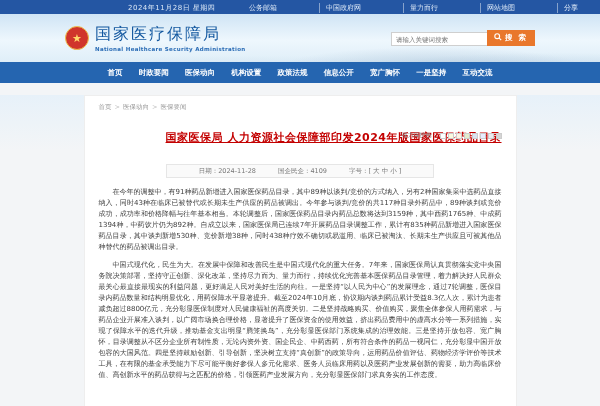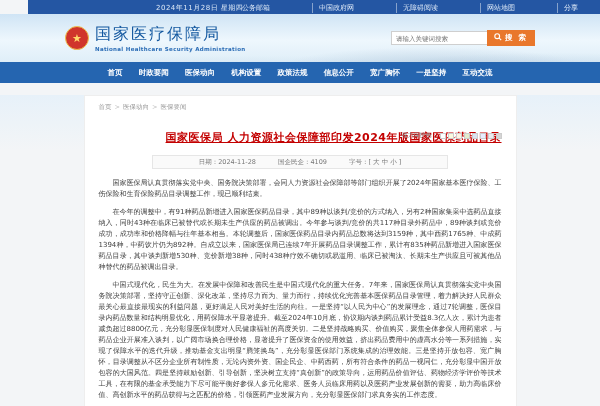--- a/index.html
+++ b/index.html
@@ -2,41 +2,41 @@
 <html><head>
 <meta charset="utf-8">
 <style>
   * { margin:0; padding:0; box-sizing:border-box; }
   html,body { width:600px; height:406px; overflow:hidden; }
   body {
     font-family:"DejaVu Sans","Liberation Sans",sans-serif;
     background:#f3f5f7; position:relative; font-size:7px; color:#333;
   }
   
-  .topbar { position:relative; height:14px; background:#2456a3; color:#dce8f7; font-size:7px;margin-left:28px; }
+  .topbar { position:relative; height:14px; background:#2456a3; color:#dce8f7; font-size:7px; }
   .topbar .date { position:absolute; left:128px; top:3px; letter-spacing:.5px; }
   .topbar .links { position:absolute; right:16px; top:3px; display:flex; align-items:center;gap:36px; }
   .topbar .links span.lnk { cursor:pointer; padding:0 6px; }
   .topbar .links span.lnk + span.lnk { border-left:1px solid rgba(255,255,255,.45); }
   
   .header { position:relative; height:48px;
     background:linear-gradient(180deg,#cfe4f5 0%,#eef7fd 55%,#dfeef8 100%); overflow:hidden; }
   .header::before { content:""; position:absolute; left:0; right:0; bottom:-6px; height:26px;
     background:
       radial-gradient(ellipse 220px 30px at 72% 100%, rgba(148,176,203,.45), transparent 70%),
       radial-gradient(ellipse 260px 26px at 92% 110%, rgba(160,188,214,.40), transparent 70%),
       radial-gradient(ellipse 300px 22px at 40% 115%, rgba(190,210,228,.35), transparent 75%); }
   .header-inner { position:relative; width:470px; margin:0 auto; height:100%;
     display:flex; align-items:center; justify-content:space-between; z-index:2; }
   .logo { display:flex; align-items:center; gap:6px; }
   .emblem { width:24px; height:24px; border-radius:50%; background:#d0352c; border:1px solid #eec24d;
     display:flex; align-items:center; justify-content:center; color:#ffd76a; font-size:11px; line-height:1; }
   .site-name-cn { font-size:16px; font-weight:normal; color:#12579f; letter-spacing:2px; }
   .site-name-en { font-size:5.5px; color:#2a6cb5; font-weight:bold; letter-spacing:.3px; margin-top:1px; }
-  .search { display:flex; align-items:center; }
+  .search { display:flex; align-items:flex-end; }
   .search input { width:96px; height:14px; border:1px solid #cfcfcf; border-right:none;
     font-size:6.5px; padding:0 4px; color:#666; background:#fff; outline:none; }
   .search button { height:16px; padding:0 7px; background:#e9772b; color:#fff; border:none;
     font-size:7.5px; font-weight:bold; display:flex; align-items:center; gap:3px; cursor:pointer;
     letter-spacing:2px; }
   
   .nav { height:21px; background:#2565b0; }
   .nav-inner { width:433px; margin:0 auto; height:100%; display:flex; align-items:center;
     justify-content:space-between; padding:0 24px; }
   .nav-item { color:#fff; font-size:7.5px; font-weight:bold; cursor:pointer; white-space:nowrap; }
@@ -45,39 +45,39 @@
   .card { width:433px; margin:0 auto; background:#fff; margin-top:12px; height:400px;
     padding:0 14px; position:relative; border:1px solid #eee; border-bottom:none; }
   .breadcrumb { padding-top:7px; font-size:6.5px; color:#999; display:flex; gap:3px; }
   .breadcrumb .bc { cursor:pointer; }
   .breadcrumb .bc + .bc::before { content:">"; color:#bbb; margin-right:3px; cursor:default; }
   .title-row { position:relative; margin-top:18px; }
   .article-title { text-align:right; font-size:11px; font-weight:bold; color:#c30000; letter-spacing:.5px;text-decoration:underline; }
   .eye-protect { position:absolute; right:0; top:1px; display:flex; align-items:center; gap:2px;
     font-size:6px; color:#888; }
   .swatch { width:6px; height:6px; border:1px solid #ccc; display:inline-block; cursor:pointer; }
-  .meta-bar { margin:10px auto 0; width:296px; height:14px; background:#fafafa;
+  .meta-bar { margin:19px auto 0; width:268px; height:14px; background:#fafafa;
     border:1px solid #e6e6e6; display:flex; align-items:center; justify-content:center; gap:22px;
     font-size:6.5px; color:#777; }
   .meta-bar .fs { cursor:pointer; }
   .article-body { margin-top:9px; }
   .article-body p { font-size:7px; line-height:11px; color:#404040; text-indent:2em;
     text-align:justify; margin-bottom:7px; }
   .mag { display:inline-block; }
 </style>
 </head>
 <body>
 
 <div class="topbar">
   <span class="date">2024年11月28日 星期四</span>
   <div class="links">
 
   <span class="lnk">公务邮箱</span>
       <span class="lnk">中国政府网</span>
-      <span class="lnk">无障碍阅读</span>
+      <span class="lnk">量力而行</span>
       <span class="lnk">网站地图</span>
       <span class="lnk">分享</span>
     </div>
 </div>
 
 <div class="header">
   <div class="header-inner">
     <div class="logo">
       <div class="emblem">★</div>
       <div>
@@ -150,19 +150,18 @@
       <span>
         <span>国企民企：</span><span>4109</span>
       </span>
       <span>
         <span>字号：</span><span class="fs">[ 大 中 小 ]</span>
       </span>
     </div>
 
     <div class="article-body">
 
-    <p>国家医保局认真贯彻落实党中央、国务院决策部署，会同人力资源社会保障部等部门组织开展了2024年国家基本医疗保险、工伤保险和生育保险药品目录调整工作，现已顺利结束。</p>
         <p>在今年的调整中，有91种药品新增进入国家医保药品目录，其中89种以谈判/竞价的方式纳入，另有2种国家集采中选药品直接纳入，同时43种在临床已被替代或长期未生产供应的药品被调出。今年参与谈判/竞价的共117种目录外药品中，89种谈判或竞价成功，成功率和价格降幅与往年基本相当。本轮调整后，国家医保药品目录内药品总数将达到3159种，其中西药1765种、中成药1394种，中药饮片仍为892种。自成立以来，国家医保局已连续7年开展药品目录调整工作，累计有835种药品新增进入国家医保药品目录，其中谈判新增530种、竞价新增38种，同时438种疗效不确切或易滥用、临床已被淘汰、长期未生产供应且可被其他品种替代的药品被调出目录。</p>
         <p>中国式现代化，民生为大。在发展中保障和改善民生是中国式现代化的重大任务。7年来，国家医保局认真贯彻落实党中央国务院决策部署，坚持守正创新、深化改革，坚持尽力而为、量力而行，持续优化完善基本医保药品目录管理，着力解决好人民群众最关心最直接最现实的利益问题，更好满足人民对美好生活的向往。一是坚持“以人民为中心”的发展理念，通过7轮调整，医保目录内药品数量和结构明显优化，用药保障水平显著提升。截至2024年10月底，协议期内谈判药品累计受益8.3亿人次，累计为患者减负超过8800亿元，充分彰显医保制度对人民健康福祉的高度关切。二是坚持战略购买、价值购买，聚焦全体参保人用药需求，与药品企业开展准入谈判，以广阔市场换合理价格，显著提升了医保资金的使用效益，挤出药品费用中的虚高水分等一系列措施，实现了保障水平的迭代升级，推动基金支出明显“腾笼换鸟”，充分彰显医保部门系统集成的治理效能。三是坚持开放包容、宽广胸怀，目录调整从不区分企业所有制性质，无论内资外资、国企民企、中药西药，所有符合条件的药品一视同仁，充分彰显中国开放包容的大国风范。四是坚持鼓励创新、引导创新，坚决树立支持“真创新”的政策导向，运用药品价值评估、药物经济学评价等技术工具，在有限的基金承受能力下尽可能平衡好参保人多元化需求、医务人员临床用药以及医药产业发展创新的需要，助力高临床价值、高创新水平的药品获得与之匹配的价格，引领医药产业发展方向，充分彰显医保部门求真务实的工作态度。</p>
       </div>
 
   </div>
 </div>
 
 </body></html>

